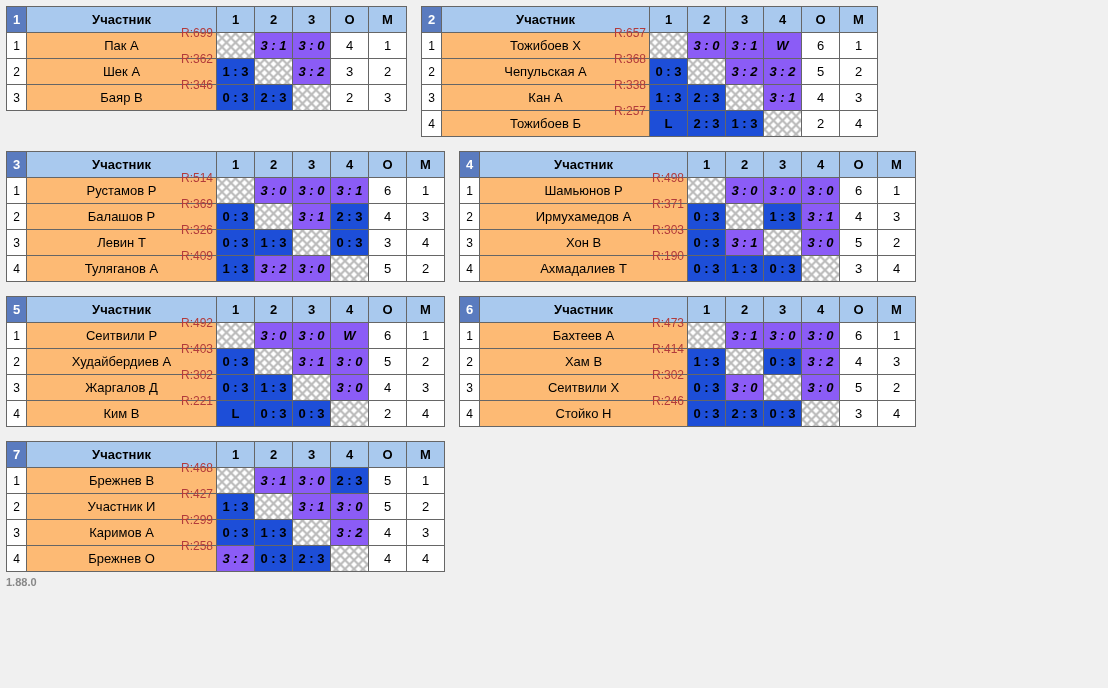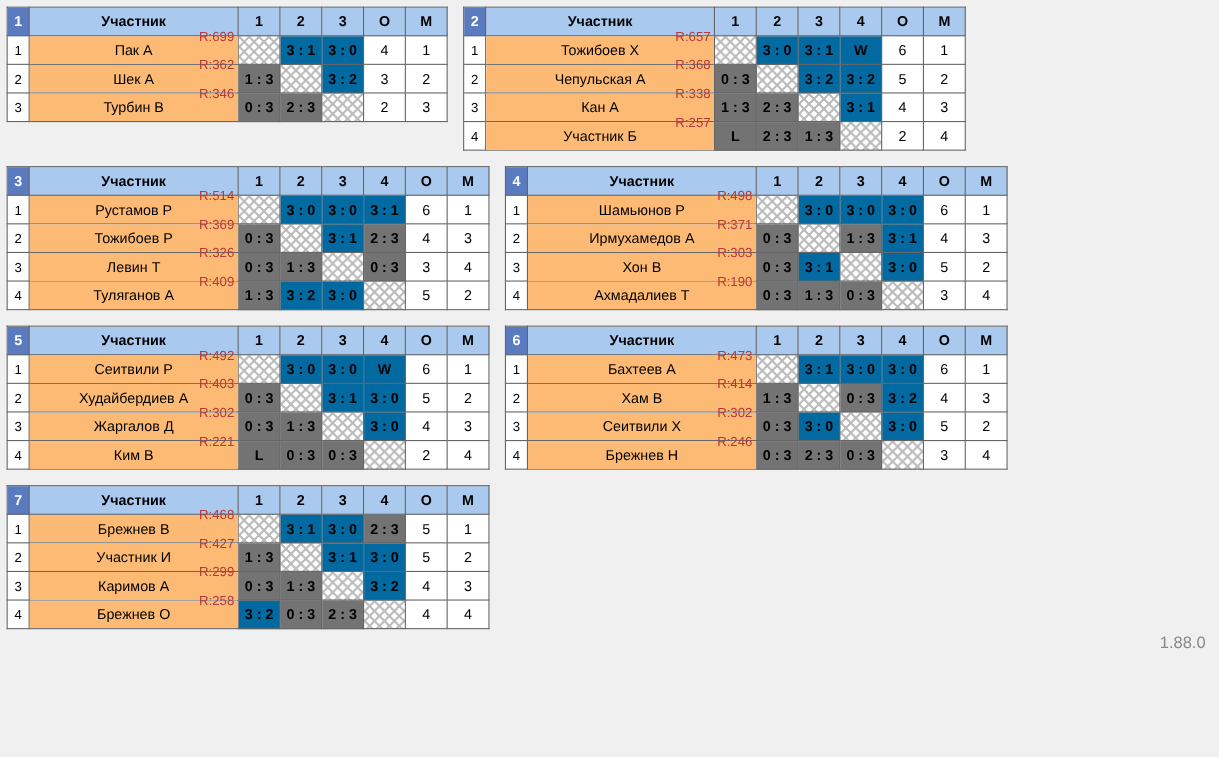--- a/index.html
+++ b/index.html
@@ -71,29 +71,29 @@
     font-size: 12px;
   }
   td.diag {
     background-color: #fff;
     
     background-image:
       linear-gradient(45deg, #bbb 8%, transparent 8%, transparent 42%, #bbb 42%, #bbb 58%, transparent 58%, transparent 92%, #bbb 92%),
       linear-gradient(-45deg, #bbb 8%, transparent 8%, transparent 42%, #bbb 42%, #bbb 58%, transparent 58%, transparent 92%, #bbb 92%);
     background-size: 9px 9px;
   }
-  td.win  { background: #0369a1; font-weight: bold; font-size: 13px; }
-  td.loss { background: #737373; font-weight: bold; font-size: 13px; }
+  td.win  { background: #8b5cf6; font-weight: bold; font-size: 13px; font-style: italic; }
+  td.loss { background: #1d4ed8; font-weight: bold; font-size: 13px; }
   td.stat { background: #fff; font-size: 13px; }
   .version {
-    text-align: right;
-    font-size: 15px;
+    font-size: 11px;
     color: #888;
     margin-top: 4px;
     padding-right: 6px;
+    font-weight: bold;
   }
 </style>
 </head>
 <body>
 
 <div class="grid" id="grid">
     <table class="group">
       <thead>
         <tr>
           <th class="hdr-corner">1</th>
@@ -119,21 +119,21 @@
           <td class="seed">2</td>
           <td class="name"><span>Шек А</span><span class="rating">R:362</span></td>
           <td class="loss">1 : 3</td>
           <td class="diag"></td>
           <td class="win">3 : 2</td>
           <td class="stat">3</td>
           <td class="stat">2</td>
         </tr>
         <tr>
           <td class="seed">3</td>
-          <td class="name"><span>Турбин В</span><span class="rating">R:346</span></td>
+          <td class="name"><span>Баяр В</span><span class="rating">R:346</span></td>
           <td class="loss">0 : 3</td>
           <td class="loss">2 : 3</td>
           <td class="diag"></td>
           <td class="stat">2</td>
           <td class="stat">3</td>
         </tr>
       </tbody>
     </table>
     <table class="group">
       <thead>
@@ -174,21 +174,21 @@
           <td class="name"><span>Кан А</span><span class="rating">R:338</span></td>
           <td class="loss">1 : 3</td>
           <td class="loss">2 : 3</td>
           <td class="diag"></td>
           <td class="win">3 : 1</td>
           <td class="stat">4</td>
           <td class="stat">3</td>
         </tr>
         <tr>
           <td class="seed">4</td>
-          <td class="name"><span>Участник Б</span><span class="rating">R:257</span></td>
+          <td class="name"><span>Тожибоев Б</span><span class="rating">R:257</span></td>
           <td class="loss">L</td>
           <td class="loss">2 : 3</td>
           <td class="loss">1 : 3</td>
           <td class="diag"></td>
           <td class="stat">2</td>
           <td class="stat">4</td>
         </tr>
       </tbody>
     </table>
     <table class="group">
@@ -210,21 +210,21 @@
           <td class="name"><span>Рустамов Р</span><span class="rating">R:514</span></td>
           <td class="diag"></td>
           <td class="win">3 : 0</td>
           <td class="win">3 : 0</td>
           <td class="win">3 : 1</td>
           <td class="stat">6</td>
           <td class="stat">1</td>
         </tr>
         <tr>
           <td class="seed">2</td>
-          <td class="name"><span>Тожибоев Р</span><span class="rating">R:369</span></td>
+          <td class="name"><span>Балашов Р</span><span class="rating">R:369</span></td>
           <td class="loss">0 : 3</td>
           <td class="diag"></td>
           <td class="win">3 : 1</td>
           <td class="loss">2 : 3</td>
           <td class="stat">4</td>
           <td class="stat">3</td>
         </tr>
         <tr>
           <td class="seed">3</td>
           <td class="name"><span>Левин Т</span><span class="rating">R:326</span></td>
@@ -398,21 +398,21 @@
           <td class="name"><span>Сеитвили Х</span><span class="rating">R:302</span></td>
           <td class="loss">0 : 3</td>
           <td class="win">3 : 0</td>
           <td class="diag"></td>
           <td class="win">3 : 0</td>
           <td class="stat">5</td>
           <td class="stat">2</td>
         </tr>
         <tr>
           <td class="seed">4</td>
-          <td class="name"><span>Брежнев Н</span><span class="rating">R:246</span></td>
+          <td class="name"><span>Стойко Н</span><span class="rating">R:246</span></td>
           <td class="loss">0 : 3</td>
           <td class="loss">2 : 3</td>
           <td class="loss">0 : 3</td>
           <td class="diag"></td>
           <td class="stat">3</td>
           <td class="stat">4</td>
         </tr>
       </tbody>
     </table>
     <table class="group">

